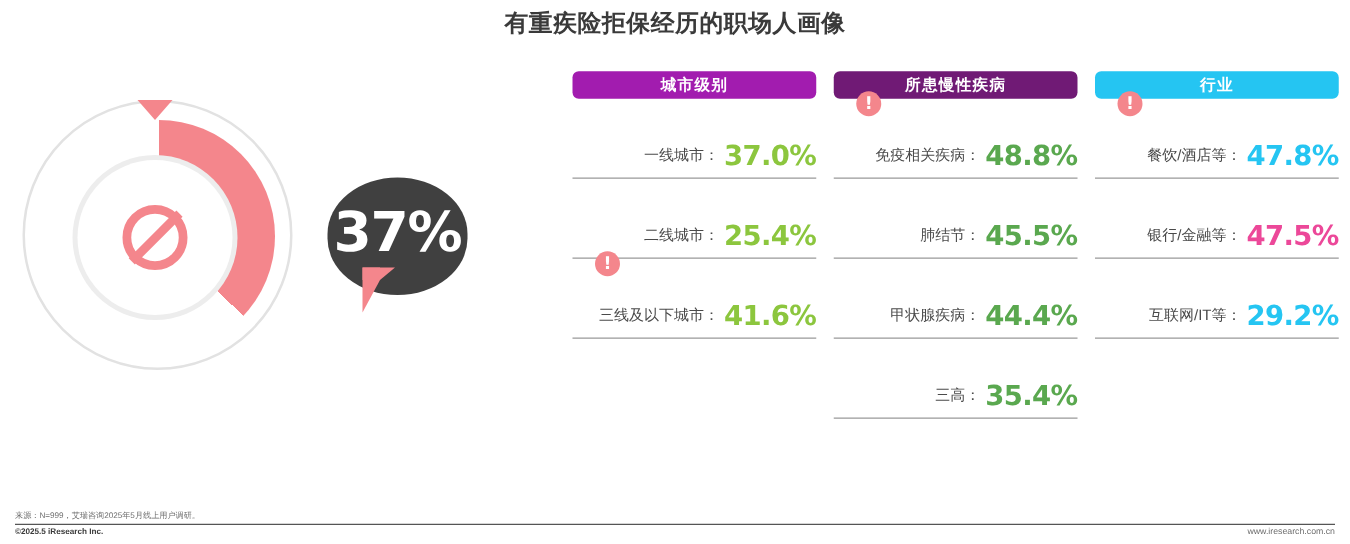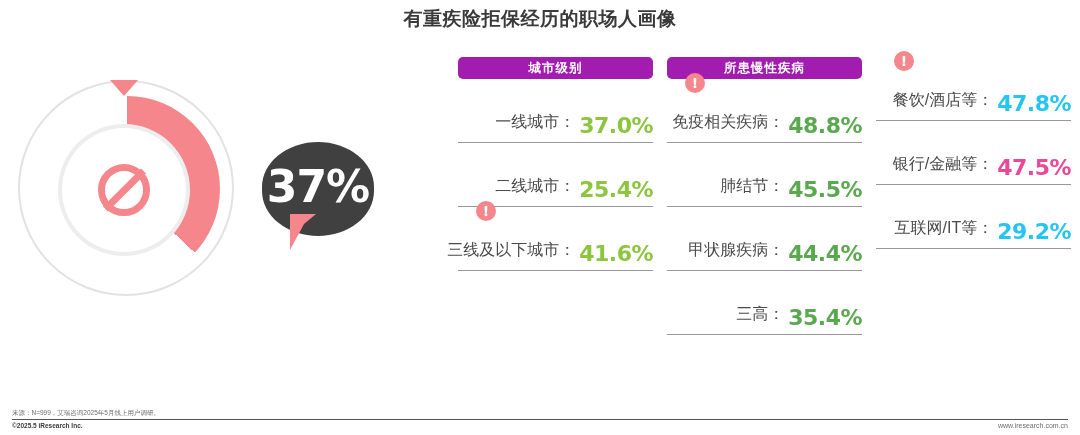--- a/index.html
+++ b/index.html
@@ -164,21 +164,21 @@
     position: relative;
     height: 64px;
     border-bottom: 1.5px solid #999;
     display: flex;
     align-items: flex-end;
     justify-content: flex-end;
     padding-bottom: 5px;
     box-sizing: border-box;
   }
   .row-label {
-    font-size: 16px;
+    font-size: 12px;
     color: #4a4a4a;
     white-space: nowrap;
     padding-bottom: 4px;
   }
   .row-value {
     font-size: 22px;
     font-weight: bold;
     font-family: "DejaVu Sans", "Liberation Sans", sans-serif;
     white-space: nowrap;
     line-height: 1;
@@ -273,21 +273,21 @@
       </div>
       <div class="row has-badge">
         <span class="alert-badge">!</span>
         <span class="row-label">三线及以下城市：</span>
         <span class="row-value" style="color:#8CC63E">41.6%</span>
       </div>
     </div>
   </div>
 
   <div class="column">
-    <div class="col-header" style="background:#a21caf">所患慢性疾病</div>
+    <div class="col-header" style="background:#701a75">所患慢性疾病</div>
     <div class="rows">
       <div class="row has-badge">
         <span class="alert-badge">!</span>
         <span class="row-label">免疫相关疾病：</span>
         <span class="row-value" style="color:#5AA84F">48.8%</span>
       </div>
       <div class="row">
         <span class="row-label">肺结节：</span>
         <span class="row-value" style="color:#5AA84F">45.5%</span>
       </div>
@@ -296,20 +296,21 @@
         <span class="row-value" style="color:#5AA84F">44.4%</span>
       </div>
       <div class="row">
         <span class="row-label">三高：</span>
         <span class="row-value" style="color:#5AA84F">35.4%</span>
       </div>
     </div>
   </div>
 
   <div class="column">
+    <div class="col-header" style="background:#25C5F2">行业</div>
     <div class="rows">
       <div class="row has-badge">
         <span class="alert-badge">!</span>
         <span class="row-label">餐饮/酒店等：</span>
         <span class="row-value" style="color:#25C5F2">47.8%</span>
       </div>
       <div class="row">
         <span class="row-label">银行/金融等：</span>
         <span class="row-value" style="color:#ec4899">47.5%</span>
       </div>

